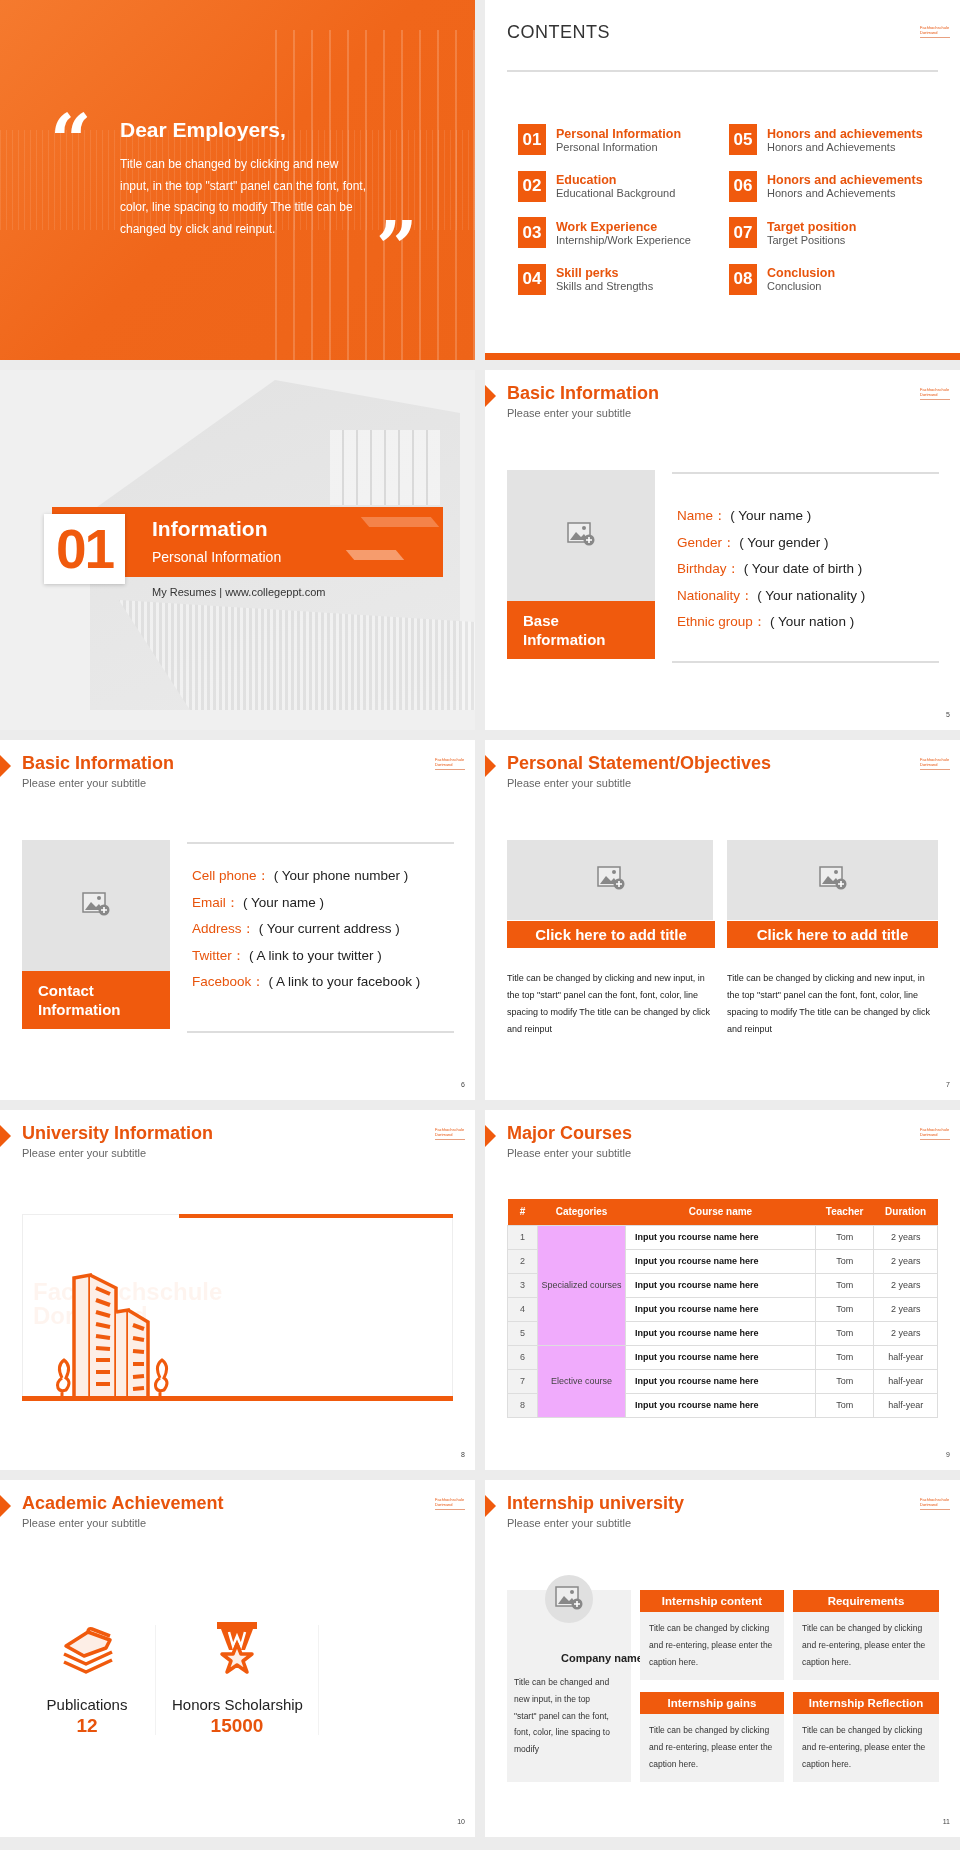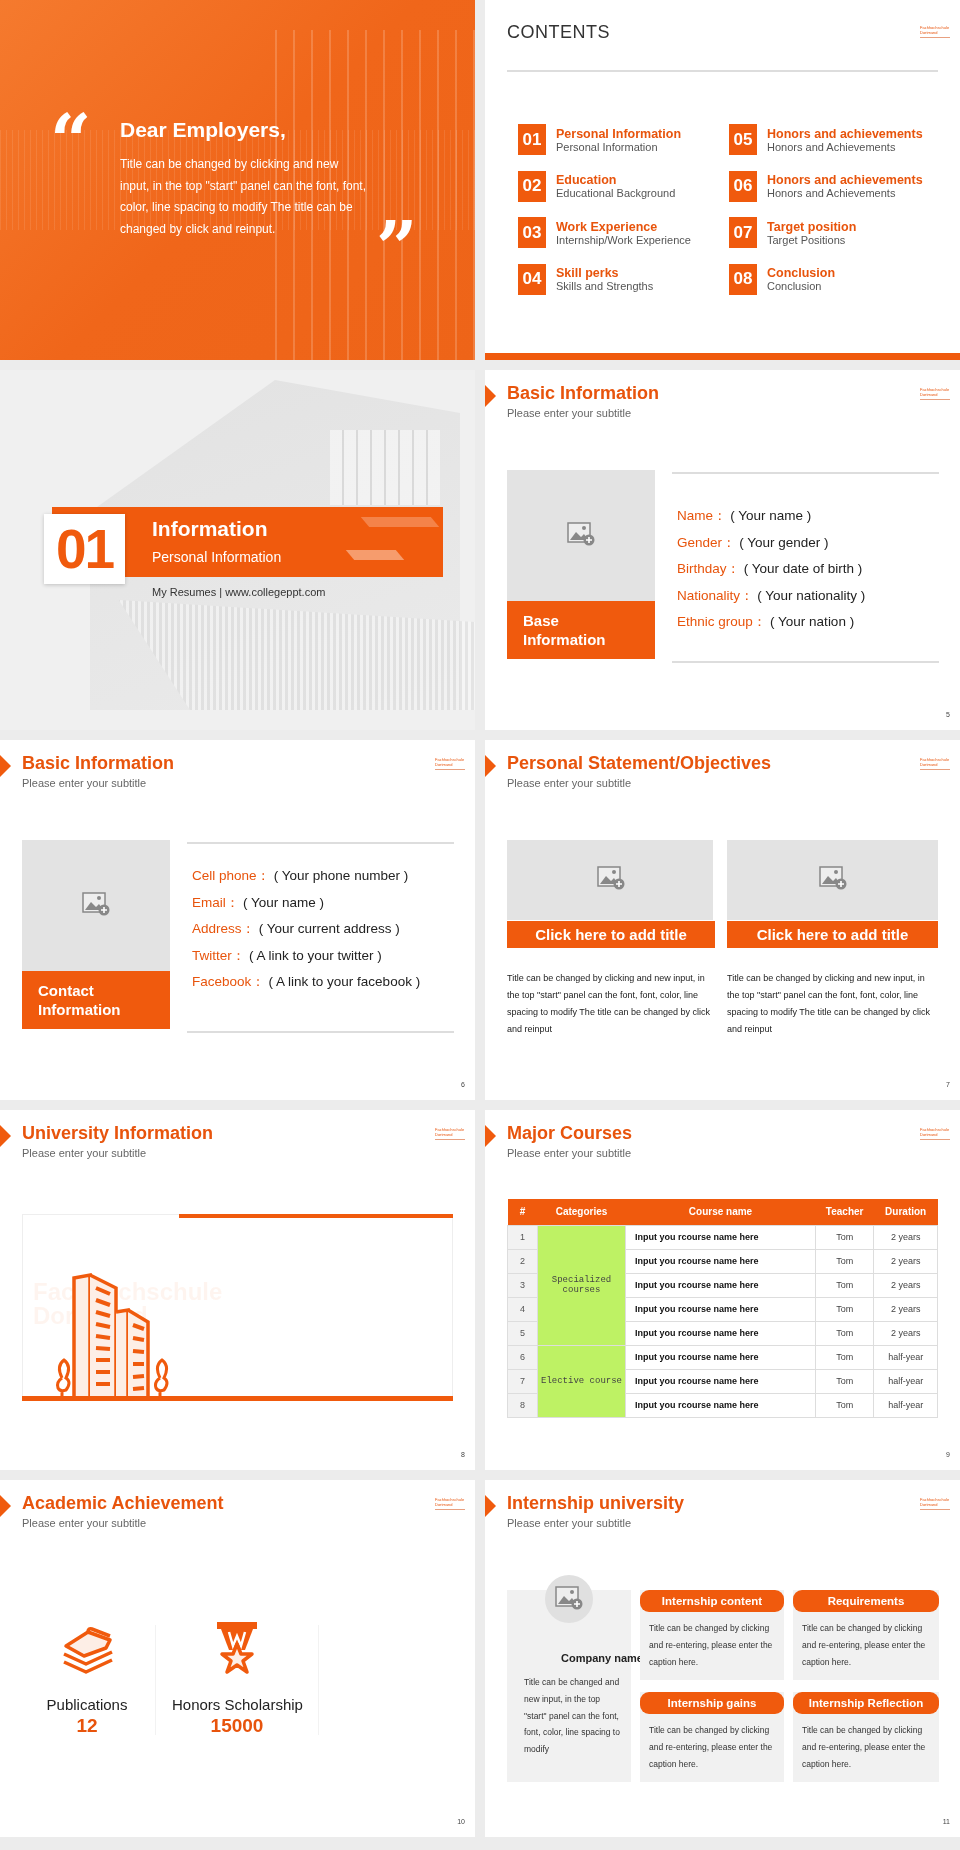--- a/index.html
+++ b/index.html
@@ -78,37 +78,37 @@
   .uni-wm { position: absolute; left: 33px; top: 170px; font-size: 24px; line-height: 24px; color: #f05a0d; opacity: .06; font-weight: bold; }
   .uni-kv { position: absolute; left: 220px; top: 137px; font-size: 16px; line-height: 33.5px; white-space: nowrap; }
   .uni-kv .k { color: #222; }
   .uni-kv .v { color: #e8540c; font-weight: bold; }
 
   
   .course-table { position: absolute; left: 22px; top: 89px; width: 431px; border-collapse: collapse; font-size: 9px; }
   .course-table th { background: #f05a0d; color: #fff; font-weight: bold; height: 26px; font-size: 10px; }
   .course-table td { height: 24px; border: 1px solid #ddd; text-align: center; color: #444; }
   .course-table td.idx { background: #f2f2f2; width: 30px; color: #555; }
-  .course-table td.cat { background: #bef264; width: 88px; font-family: Liberation Mono, monospace; }
+  .course-table td.cat { background: #f0abfc; width: 88px; }
   .course-table td.cname { text-align: left; padding-left: 9px; font-weight: bold; color: #111; width: 190px; margin-top: 40px; }
 
   
   .ach { position: absolute; top: 140px; width: 130px; text-align: center; }
   .ach svg { display: block; margin: 0 auto; }
   .ach .lbl { font-size: 15px; color: #222; margin-top: 20px; white-space: nowrap; }
   .ach .val { font-size: 19px; color: #e8540c; font-weight: bold; margin-top: 2px; }
   .ach-div { position: absolute; top: 145px; width: 1px; height: 110px; background: #f2f2f2; }
 
   
   .comp { position: absolute; left: 22px; top: 110px; width: 124px; height: 192px; background: #f1f1f1; }
   .comp-circle { position: absolute; left: 60px; top: 95px; width: 48px; height: 48px; border-radius: 50%; background: #e0e0e0; }
   .comp-name { position: absolute; left: 22px; top: 172px; width: 136px; text-align: right; font-weight: bold; font-size: 11px; color: #222; }
-  .comp-body { position: absolute; left: 39px; top: 194px; width: 100px; font-size: 8.5px; line-height: 16.8px; color: #333; }
+  .comp-body { position: absolute; left: 29px; top: 194px; width: 100px; font-size: 8.5px; line-height: 16.8px; color: #333; }
   .card { position: absolute; width: 144px; height: 90px; background: #f1f1f1; }
-  .card-h { height: 22px; background: #f05a0d; color: #fff; font-weight: bold; font-size: 11.5px; text-align: center; line-height: 22px; border-radius: 9px; }
+  .card-h { height: 22px; background: #f05a0d; color: #fff; font-weight: bold; font-size: 11.5px; text-align: center; line-height: 22px; }
   .card-b { padding: 8px 9px; font-size: 8.5px; line-height: 16.8px; color: #333; }
 </style>
 </head>
 <body>
 
 <section class="slide col-l s1" style="top:0;">
   <div class="bldg"></div>
   <div class="bldg2"></div>
   <div class="q-open">“</div>
   <div class="title">Dear Employers,</div>

